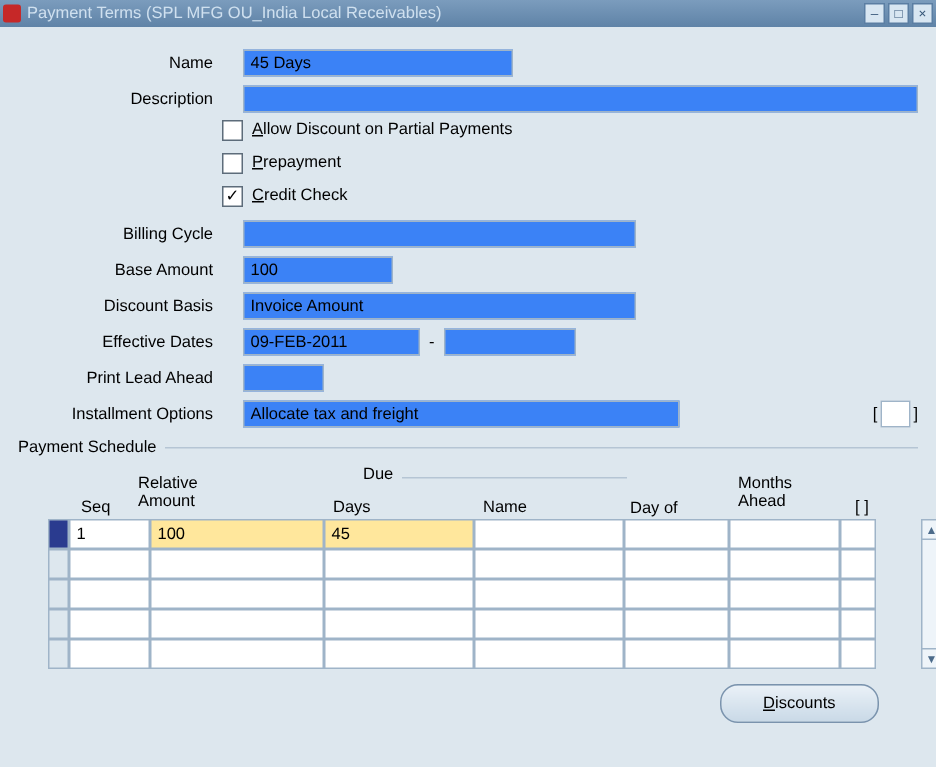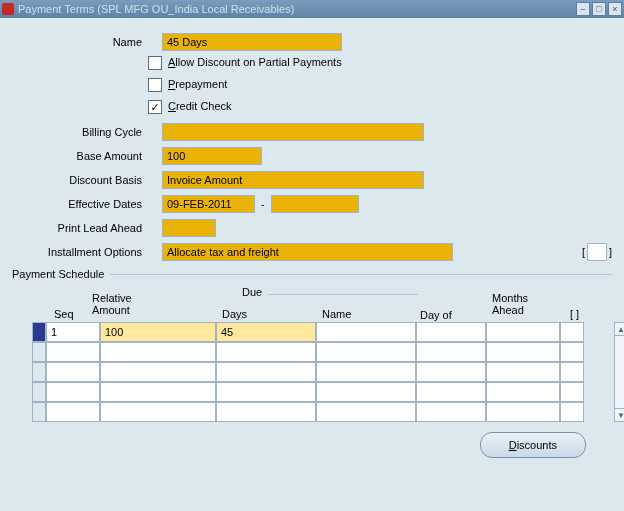--- a/index.html
+++ b/index.html
@@ -6,21 +6,21 @@
   body{background:#dde7ee;width:624px;height:511px;overflow:hidden;}
   .window{width:624px;height:511px;background:#dde7ee;box-sizing:border-box;}
   .titlebar{height:18px;background:#6f92b5;background:linear-gradient(#7b9cbd,#5f83a7);color:#cfe0ef;display:flex;align-items:center;font-size:11px;padding:0 2px;}
   .titlebar .logo{width:12px;height:12px;background:#c62828;margin-right:4px;flex:0 0 auto;border-radius:2px;}
   .titlebar .title{flex:1;white-space:nowrap;overflow:hidden;}
   .winbtns{display:flex;gap:2px;}
   .winbtn{width:14px;height:14px;background:#d8e6f2;border:1px solid #5b7ea3;box-sizing:border-box;display:flex;align-items:center;justify-content:center;font-size:9px;color:#39597b;cursor:default;}
   .content{padding:14px 12px 8px 12px;}
   .row{display:flex;align-items:center;margin-bottom:4px;min-height:20px;}
   .lbl{width:130px;text-align:right;padding-right:20px;color:#000;}
-  input[type=text].fld{height:18px;border:1px solid #9fb4c8;background:#eab308;padding:0 4px;font:11px Arial;box-sizing:border-box;}
+  input[type=text].fld{height:18px;border:1px solid #9fb4c8;background:#3b82f6;padding:0 4px;font:11px Arial;box-sizing:border-box;}
   .chkwrap{display:flex;align-items:flex-start;gap:6px;margin-left:136px;margin-bottom:4px;height:18px;}
   .chk{width:12px;height:12px;border:1px solid #5d6c7a;background:#fff;display:inline-flex;align-items:center;justify-content:center;}
   .chk.checked::after{content:"✓";font-size:11px;line-height:1;color:#000;}
   .chklbl .ul{text-decoration:underline;}
   .dash{padding:0 6px;}
   .brackets{margin-left:auto;display:flex;align-items:center;gap:2px;color:#000;}
   .brackets .slot{width:18px;height:16px;border:1px solid #9fb4c8;background:#fff;display:inline-block;}
   .section-header{display:flex;align-items:center;margin-top:6px;margin-bottom:6px;color:#000;}
   .section-header .line{flex:1;height:1px;background:#b5c5d4;margin-left:6px;}
   .sched{position:relative;margin-left:20px;}
@@ -56,20 +56,24 @@
     </div>
   </div>
 
   <div class="content">
 
     <div class="row">
       <div class="lbl">Name</div>
       <input type="text" class="fld" style="width: 180px;" value="45 Days">
     </div>
 
+    <div class="row">
+      <div class="lbl">Description</div>
+      <input type="text" class="fld" style="width: 450px;" value="">
+    </div>
 
     <div class="chkwrap">
       <span class="chk"></span>
       <span class="chklbl"><span class="ul">A</span>llow Discount on Partial Payments</span>
     </div>
     <div class="chkwrap">
       <span class="chk"></span>
       <span class="chklbl"><span class="ul">P</span>repayment</span>
     </div>
     <div class="chkwrap">
@@ -84,21 +88,21 @@
     <div class="row">
       <div class="lbl">Base Amount</div>
       <input type="text" class="fld" style="width: 100px;" value="100">
     </div>
     <div class="row">
       <div class="lbl">Discount Basis</div>
       <input type="text" class="fld" style="width: 262px;" value="Invoice Amount">
     </div>
     <div class="row">
       <div class="lbl">Effective Dates</div>
-      <input type="text" class="fld" style="width: 93px;" value="09-FEB-2011">
+      <input type="text" class="fld" style="width: 118px;" value="09-FEB-2011">
       <span class="dash">-</span>
       <input type="text" class="fld" style="width: 88px;" value="">
     </div>
     <div class="row">
       <div class="lbl">Print Lead Ahead</div>
       <input type="text" class="fld" style="width: 54px;" value="">
     </div>
     <div class="row">
       <div class="lbl">Installment Options</div>
       <input type="text" class="fld" style="width: 291px;" value="Allocate tax and freight">

